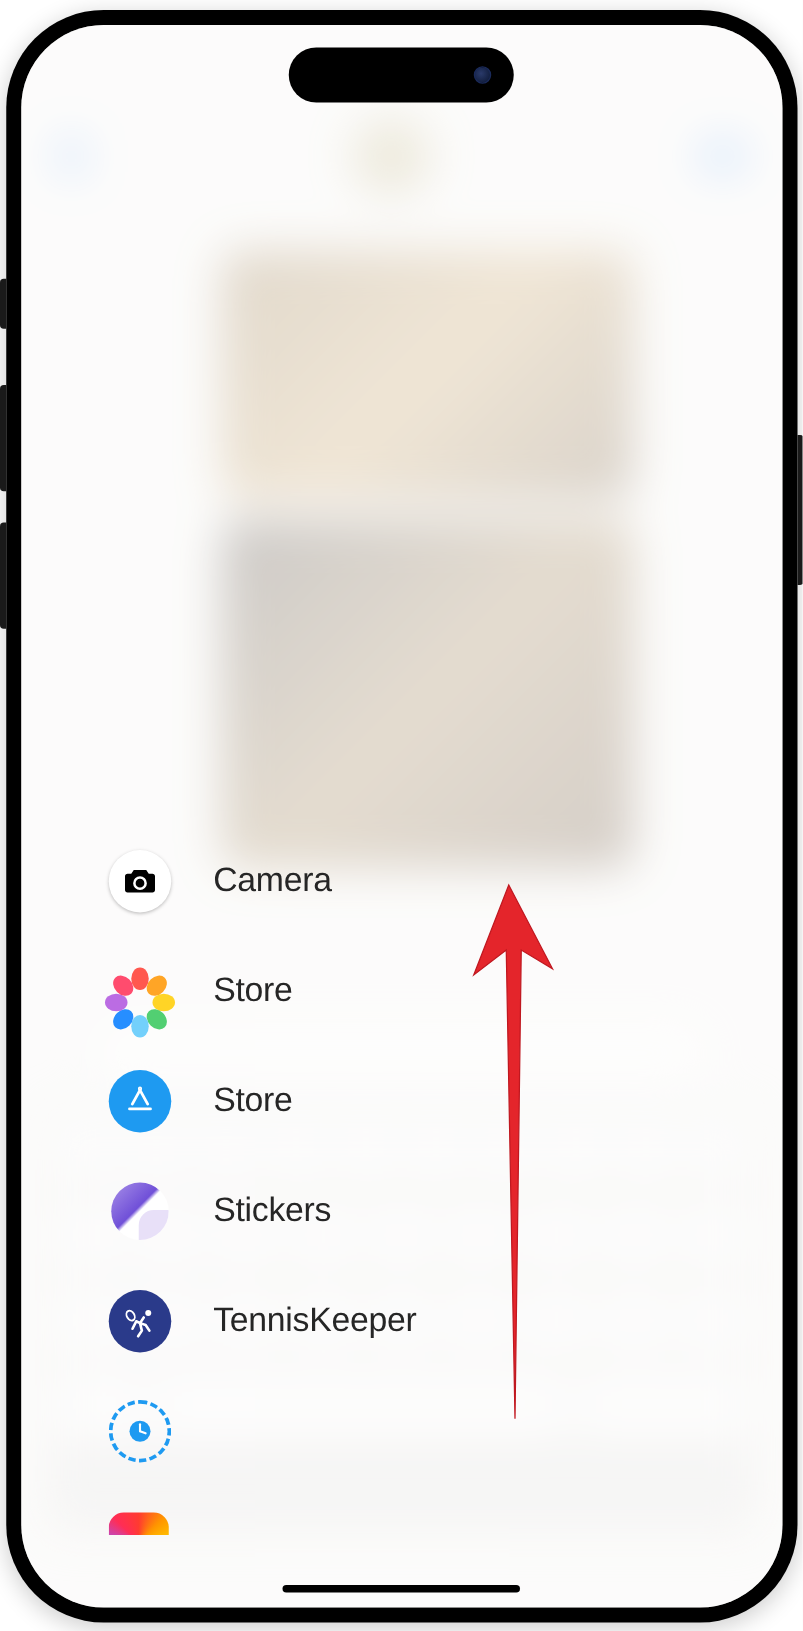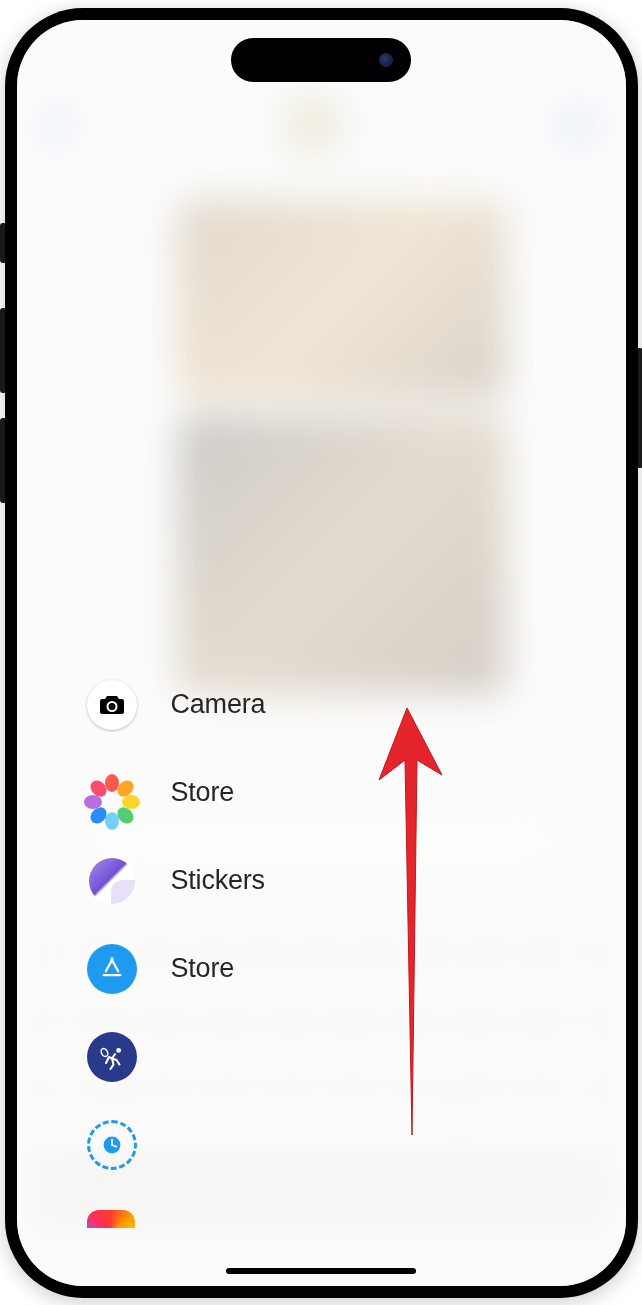--- a/index.html
+++ b/index.html
@@ -319,53 +319,54 @@
             <div class="petal" style="background:#007aff;transform:rotate(225deg) translateY(-10px)"></div>
             <div class="petal" style="background:#af52de;transform:rotate(270deg) translateY(-10px)"></div>
             <div class="petal" style="background:#ff2d55;transform:rotate(315deg) translateY(-10px)"></div>
           </div>
         </div>
         <span class="menu-label">Store</span>
       </div>
 
       <div class="menu-item">
         <div class="icon-wrap">
-          <div class="stickers-bg">
-              <div class="stickers-fold"></div>
-            </div>
-        </div>
-        <span class="menu-label">Stickers</span>
-      </div>
-
-      <div class="menu-item">
-        <div class="icon-wrap">
           <div class="icon-circle store-circle">
             <svg width="28" height="28" viewBox="0 0 100 100">
                 <g stroke="#fff" stroke-width="8" stroke-linecap="round" fill="none">
                   <line x1="50" y1="18" x2="28" y2="58"></line>
                   <line x1="50" y1="18" x2="72" y2="58"></line>
                   <line x1="20" y1="72" x2="80" y2="72"></line>
                   <circle cx="50" cy="14" r="2" fill="#fff"></circle>
                 </g>
               </svg>
           </div>
         </div>
         <span class="menu-label">Store</span>
       </div>
 
       <div class="menu-item">
         <div class="icon-wrap">
+          <div class="stickers-bg">
+              <div class="stickers-fold"></div>
+            </div>
+        </div>
+        <span class="menu-label">Stickers</span>
+      </div>
+
+      <div class="menu-item">
+        <div class="icon-wrap">
           <div class="icon-circle tennis-circle">
             <svg width="30" height="30" viewBox="0 0 100 100">
                 <circle cx="72" cy="28" r="8" fill="#fff"></circle>
                 <path d="M60 40 L50 55 L40 50 L30 70 M50 55 L65 60 L75 75 M50 55 L55 75 L45 90" stroke="#fff" stroke-width="7" fill="none" stroke-linecap="round" stroke-linejoin="round"></path>
                 <ellipse cx="25" cy="35" rx="10" ry="14" fill="none" stroke="#fff" stroke-width="5" transform="rotate(-30 25 35)"></ellipse>
               </svg>
           </div>
         </div>
+        <span class="menu-label">TennisKeeper</span>
       </div>
 
 
       <div class="menu-item">
         <div class="icon-wrap">
           <div class="icon-circle sendlater-circle">
             <svg width="28" height="28" viewBox="0 0 100 100">
                 <circle cx="50" cy="50" r="30" fill="#1e9af1"></circle>
                 <line x1="50" y1="50" x2="50" y2="30" stroke="#fff" stroke-width="6" stroke-linecap="round"></line>
                 <line x1="50" y1="50" x2="66" y2="56" stroke="#fff" stroke-width="6" stroke-linecap="round"></line>

